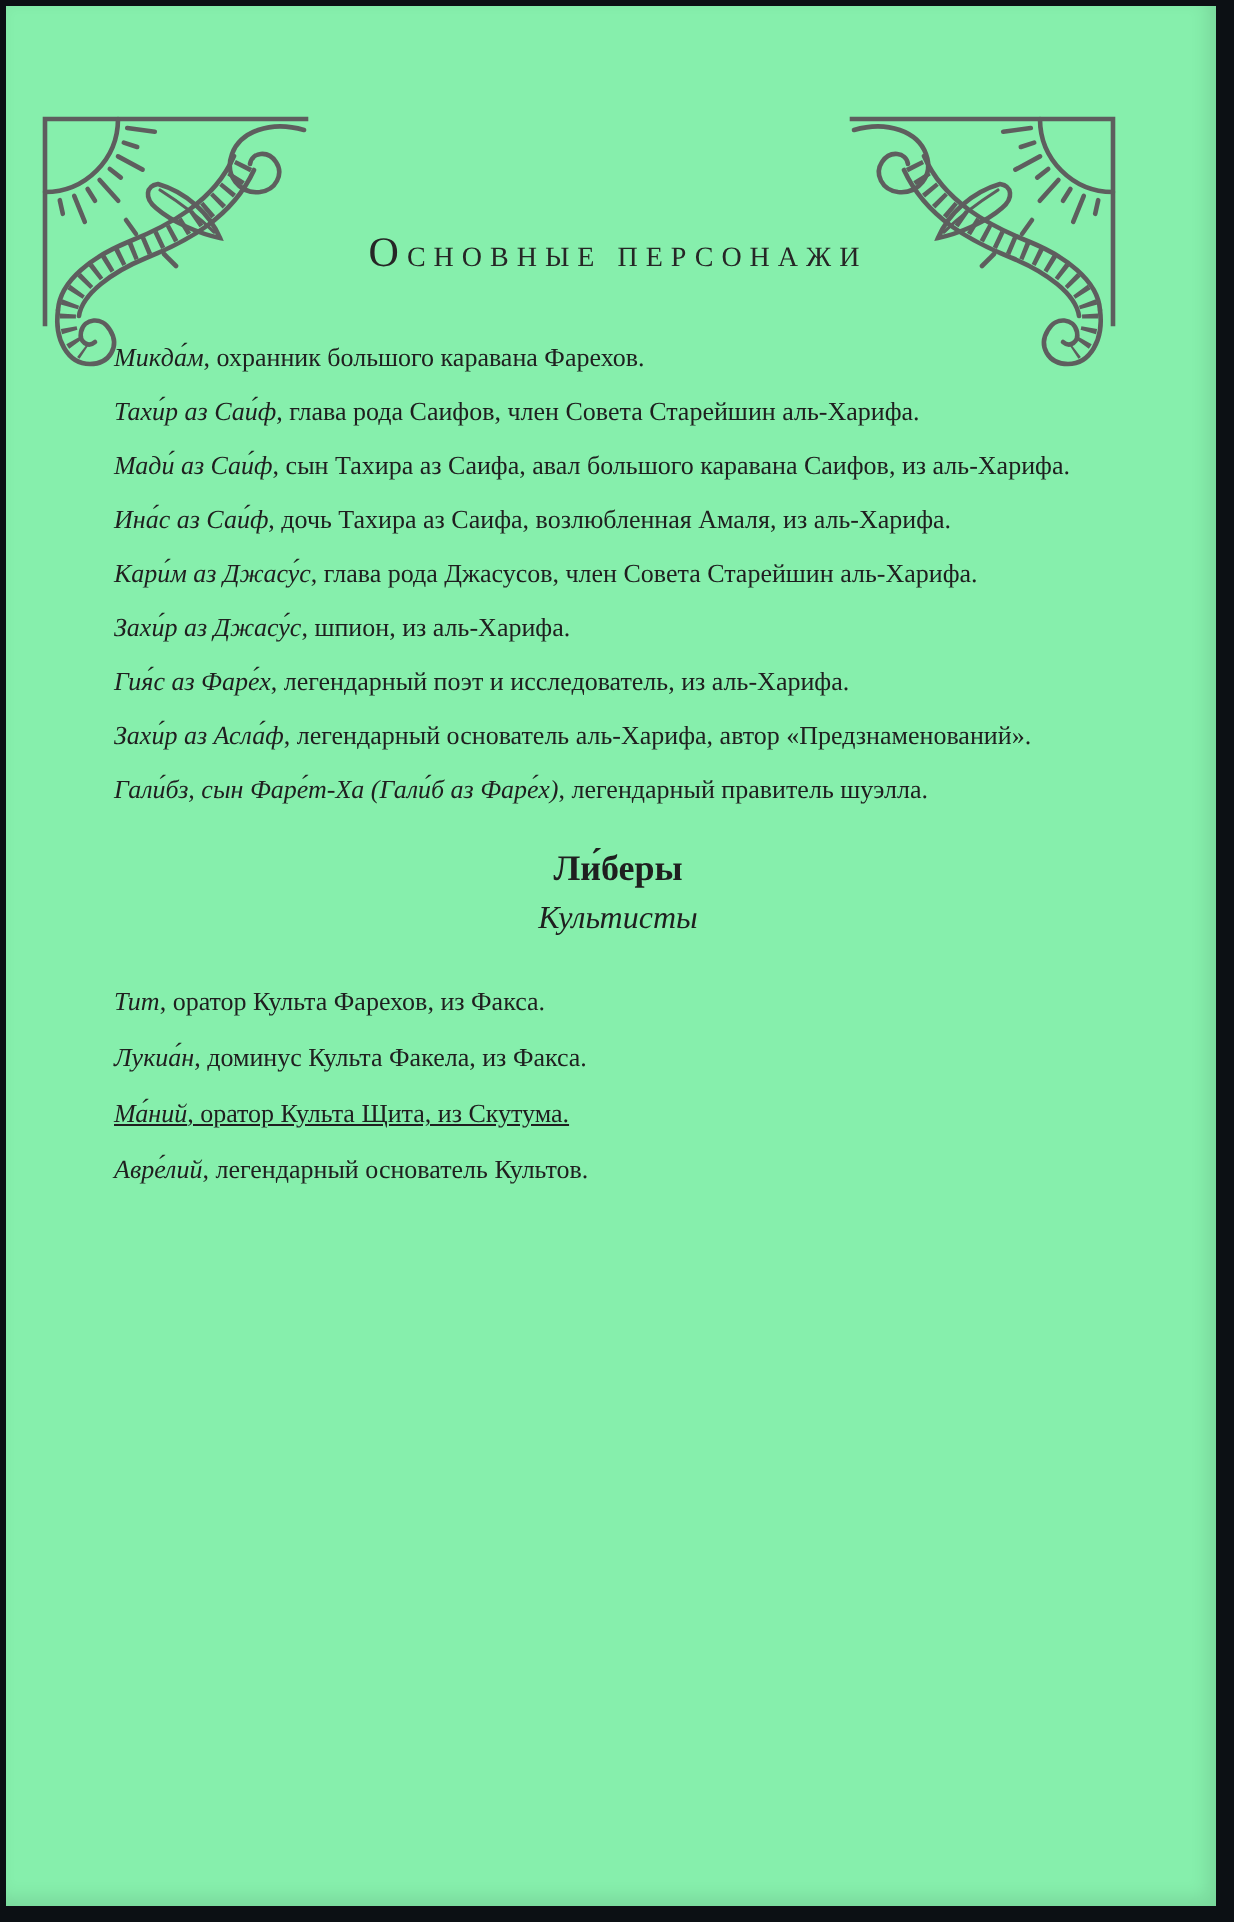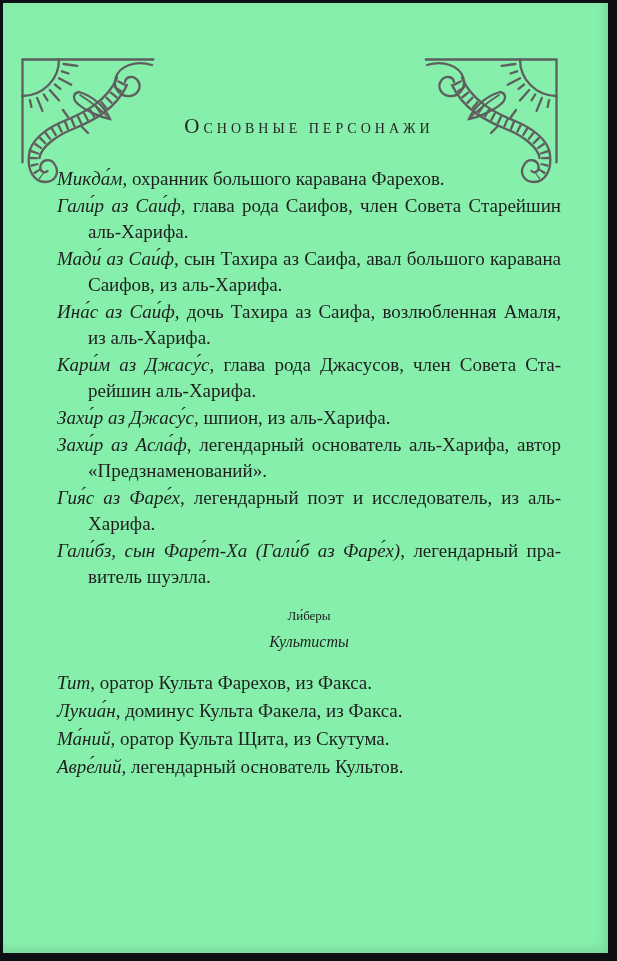--- a/index.html
+++ b/index.html
@@ -51,37 +51,37 @@
     font-size:21px;
     letter-spacing:4px;
   }
 
   
   .entries{
     margin-top:27px;
     color:var(--text);
   }
   .entries p{
-    font-size:19px;
+    font-size:13px;
     line-height:26px;
     text-align:justify;
     padding-left:31px;
     text-indent:-31px;
     margin-bottom:1px;
     hyphens:manual;
     -webkit-hyphens:manual;
   }
   .entries p i{font-style:italic;}
 
   
   .section-title{
     margin-top:13px;
     text-align:center;
-    font-size:13px;
-    font-weight:normal;
+    font-size:18px;
+    font-weight:bold;
     color:var(--text);
     line-height:26px;
   }
   .section-subtitle{
     text-align:center;
     font-size:16px;
     font-style:italic;
     color:var(--text);
     line-height:26px;
     margin-bottom:13px;
@@ -150,47 +150,47 @@
   </div>
 
   <div class="content">
 
     <div class="chapter-title">ОСНОВНЫЕ ПЕРСОНАЖИ</div>
 
     <div class="entries">
 
         <p><i>Микда́м</i><span>, охранник большого каравана Фарехов.</span></p>
 
-        <p><i>Гали́р аз Саи́ф</i><span>, глава рода Саифов, член Совета Старей­шин аль-Харифа.</span></p>
+        <p><i>Тахи́р аз Саи́ф</i><span>, глава рода Саифов, член Совета Старей­шин аль-Харифа.</span></p>
 
         <p><i>Мади́ аз Саи́ф</i><span>, сын Тахира аз Саифа, авал большого каравана Саифов, из аль-Харифа.</span></p>
 
         <p><i>Ина́с аз Саи́ф</i><span>, дочь Тахира аз Саифа, возлюбленная Амаля, из аль-Харифа.</span></p>
 
         <p><i>Кари́м аз Джасу́с</i><span>, глава рода Джасусов, член Совета Ста­рейшин аль-Харифа.</span></p>
 
         <p><i>Захи́р аз Джасу́с</i><span>, шпион, из аль-Харифа.</span></p>
 
 
 
+        <p><i>Гия́с аз Фаре́х</i><span>, легендарный поэт и исследователь, из аль-Харифа.</span></p>
+
         <p><i>Захи́р аз Асла́ф</i><span>, легендарный основатель аль-Харифа, автор «Предзнаменований».</span></p>
-
-        <p><i>Гия́с аз Фаре́х</i><span>, легендарный поэт и исследователь, из аль-Харифа.</span></p>
 
         <p><i>Гали́бз, сын Фаре́т-Ха (Гали́б аз Фаре́х)</i><span>, легендарный пра­витель шуэлла.</span></p>
       </div>
 
     <div class="section-title">Ли́беры</div>
     <div class="section-subtitle">Культисты</div>
 
     <div class="entries" style="margin-top:14px;">
 
         <p style="line-height:27px;"><i>Тит</i><span>, оратор Культа Фарехов, из Факса.</span></p>
 
         <p style="line-height:27px;"><i>Лукиа́н</i><span>, доминус Культа Факела, из Факса.</span></p>
 
-        <p style="line-height:27px;"><i>Ма́ний</i><span>, оратор Культа Щита, из Скутума.</span></p>
+        <p style="line-height:27px;text-decoration:underline;"><i>Ма́ний</i><span>, оратор Культа Щита, из Скутума.</span></p>
 
         <p style="line-height:27px;"><i>Авре́лий</i><span>, легендарный основатель Культов.</span></p>
       </div>
 
   </div>
 </div>
 
 </body></html>

